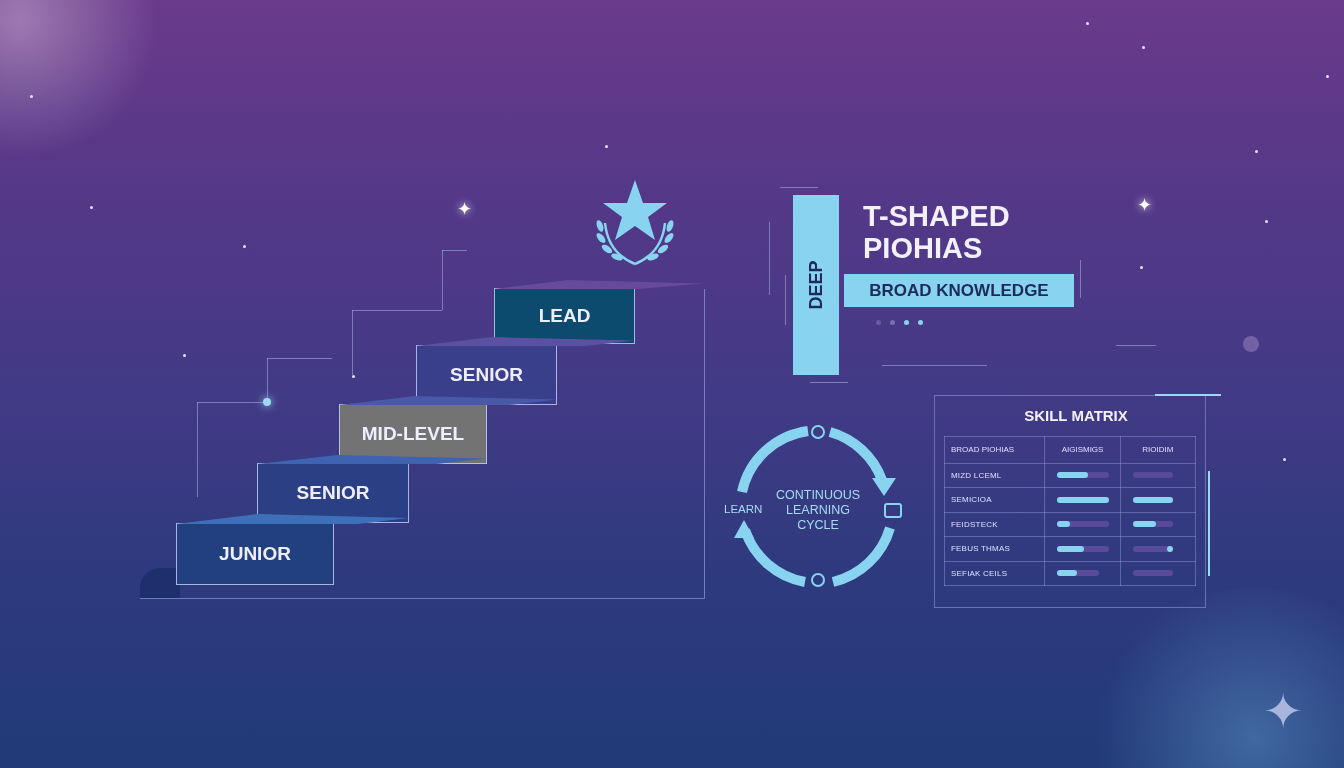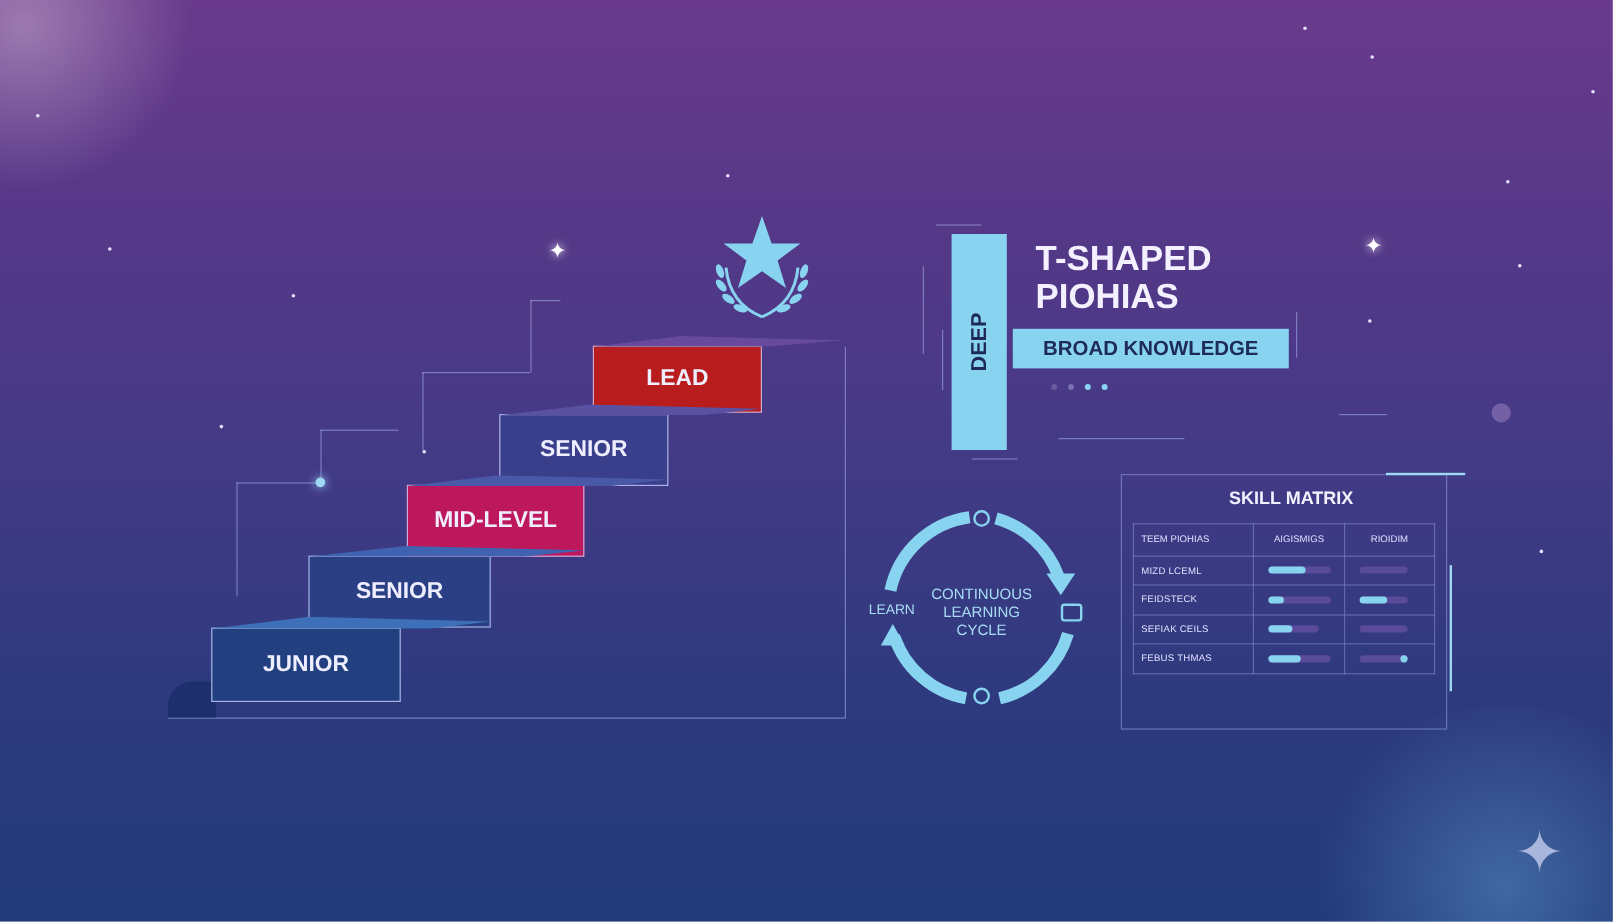--- a/index.html
+++ b/index.html
@@ -69,27 +69,27 @@
 
 <div class="frame"></div>
 <div style="position:absolute;left:140px;top:568px;width:40px;height:30px;background:#1e2f6e;border-radius:20px 0 0 0"></div>
 
 <div class="step" style="left:176px;top:523px;width:158px;height:62px;background:#22407f">
     <span>JUNIOR</span>
   </div>
 <div class="step" style="left:257px;top:463px;width:152px;height:60px;background:#2a3f84">
     <span>SENIOR</span>
   </div>
-<div class="step" style="left:339px;top:404px;width:148px;height:60px;background:#be185d">
+<div class="step" style="left:339px;top:404px;width:148px;height:60px;background:#737373">
     <span>MID-LEVEL</span>
   </div>
 <div class="step" style="left:416px;top:345px;width:141px;height:60px;background:#3a3f8c">
     <span>SENIOR</span>
   </div>
-<div class="step" style="left:494px;top:288px;width:141px;height:56px;background:#b91c1c">
+<div class="step" style="left:494px;top:288px;width:141px;height:56px;background:#0c4a6e">
     <span>LEAD</span>
   </div>
 
 <div style="position:absolute;left:176px;top:514px;width:233px;height:10px;background:#3d70b8;clip-path:polygon(0 100%,35% 0,100% 40%,78% 100%)"></div>
 <div style="position:absolute;left:257px;top:455px;width:230px;height:9px;background:#3f63b0;clip-path:polygon(0 100%,35% 0,100% 40%,78% 100%)"></div>
 <div style="position:absolute;left:339px;top:396px;width:218px;height:9px;background:#4a58a8;clip-path:polygon(0 100%,35% 0,100% 40%,78% 100%)"></div>
 <div style="position:absolute;left:416px;top:337px;width:218px;height:9px;background:#5a51a2;clip-path:polygon(0 100%,35% 0,100% 40%,78% 100%)"></div>
 <div style="position:absolute;left:494px;top:280px;width:210px;height:9px;background:#674a9c;clip-path:polygon(0 100%,35% 0,100% 40%,68% 100%)"></div>
 
 <svg style="position:absolute;left:590px;top:178px" width="90" height="90" viewBox="0 0 90 90">
@@ -150,71 +150,84 @@
   <div>CYCLE</div>
 </div>
 
 <div class="matrix">
   <div style="position:absolute;left:220px;top:-2px;width:66px;height:2px;background:#9fd8f5"></div>
   <div style="position:absolute;left:273px;top:75px;width:2px;height:105px;background:#9fd8f5"></div>
   <h3>SKILL MATRIX</h3>
   <table class="mtable">
     <tbody>
         <tr>
-      <th style="text-align:left;padding-left:6px;width:40%">TEEM PIOHIAS</th>
+      <th style="text-align:left;padding-left:6px;width:40%">BROAD PIOHIAS</th>
       <th style="width:30%">AIGISMIGS</th>
       <th>RIOIDIM</th>
     </tr>
     <tr>
           <td>MIZD LCEML</td>
           <td>
             <div class="bar" style="width:52px;margin-left:6px">
               <i style="width:58%"></i>
             </div>
           </td>
           <td>
             <div class="bar" style="width:40px;margin-left:6px">
               <i style="width:0"></i>
             </div>
           </td>
         </tr>
     <tr>
+          <td>SEMICIOA</td>
+          <td>
+            <div class="bar" style="width:52px;margin-left:6px">
+              <i style="width:100%"></i>
+            </div>
+          </td>
+          <td>
+            <div class="bar" style="width:40px;margin-left:6px">
+              <i style="width:100%"></i>
+            </div>
+          </td>
+        </tr>
+    <tr>
           <td>FEIDSTECK</td>
           <td>
             <div class="bar" style="width:52px;margin-left:6px">
               <i style="width:24%"></i>
             </div>
           </td>
           <td>
             <div class="bar" style="width:40px;margin-left:6px">
               <i style="width:58%"></i>
+            </div>
+          </td>
+        </tr>
+    <tr>
+          <td>FEBUS THMAS</td>
+          <td>
+            <div class="bar" style="width:52px;margin-left:6px">
+              <i style="width:52%"></i>
+            </div>
+          </td>
+          <td>
+            <div class="bar" style="width:40px;margin-left:6px">
+              <i style="width:14%;left:auto;right:0"></i>
             </div>
           </td>
         </tr>
     <tr>
           <td>SEFIAK CEILS</td>
           <td>
             <div class="bar" style="width:42px;margin-left:6px">
               <i style="width:46%"></i>
             </div>
           </td>
           <td>
             <div class="bar" style="width:40px;margin-left:6px">
               <i style="width:0"></i>
-            </div>
-          </td>
-        </tr>
-    <tr>
-          <td>FEBUS THMAS</td>
-          <td>
-            <div class="bar" style="width:52px;margin-left:6px">
-              <i style="width:52%"></i>
-            </div>
-          </td>
-          <td>
-            <div class="bar" style="width:40px;margin-left:6px">
-              <i style="width:14%;left:auto;right:0"></i>
             </div>
           </td>
         </tr>
   </tbody>
     </table>
 </div>
 
 </body></html>

